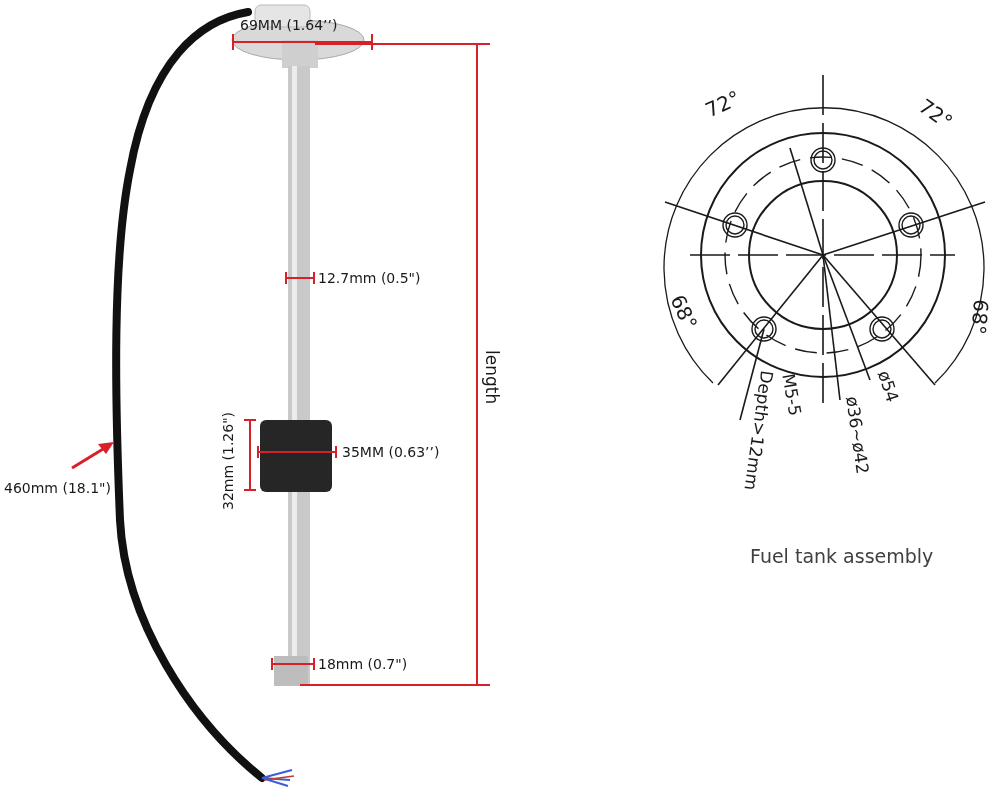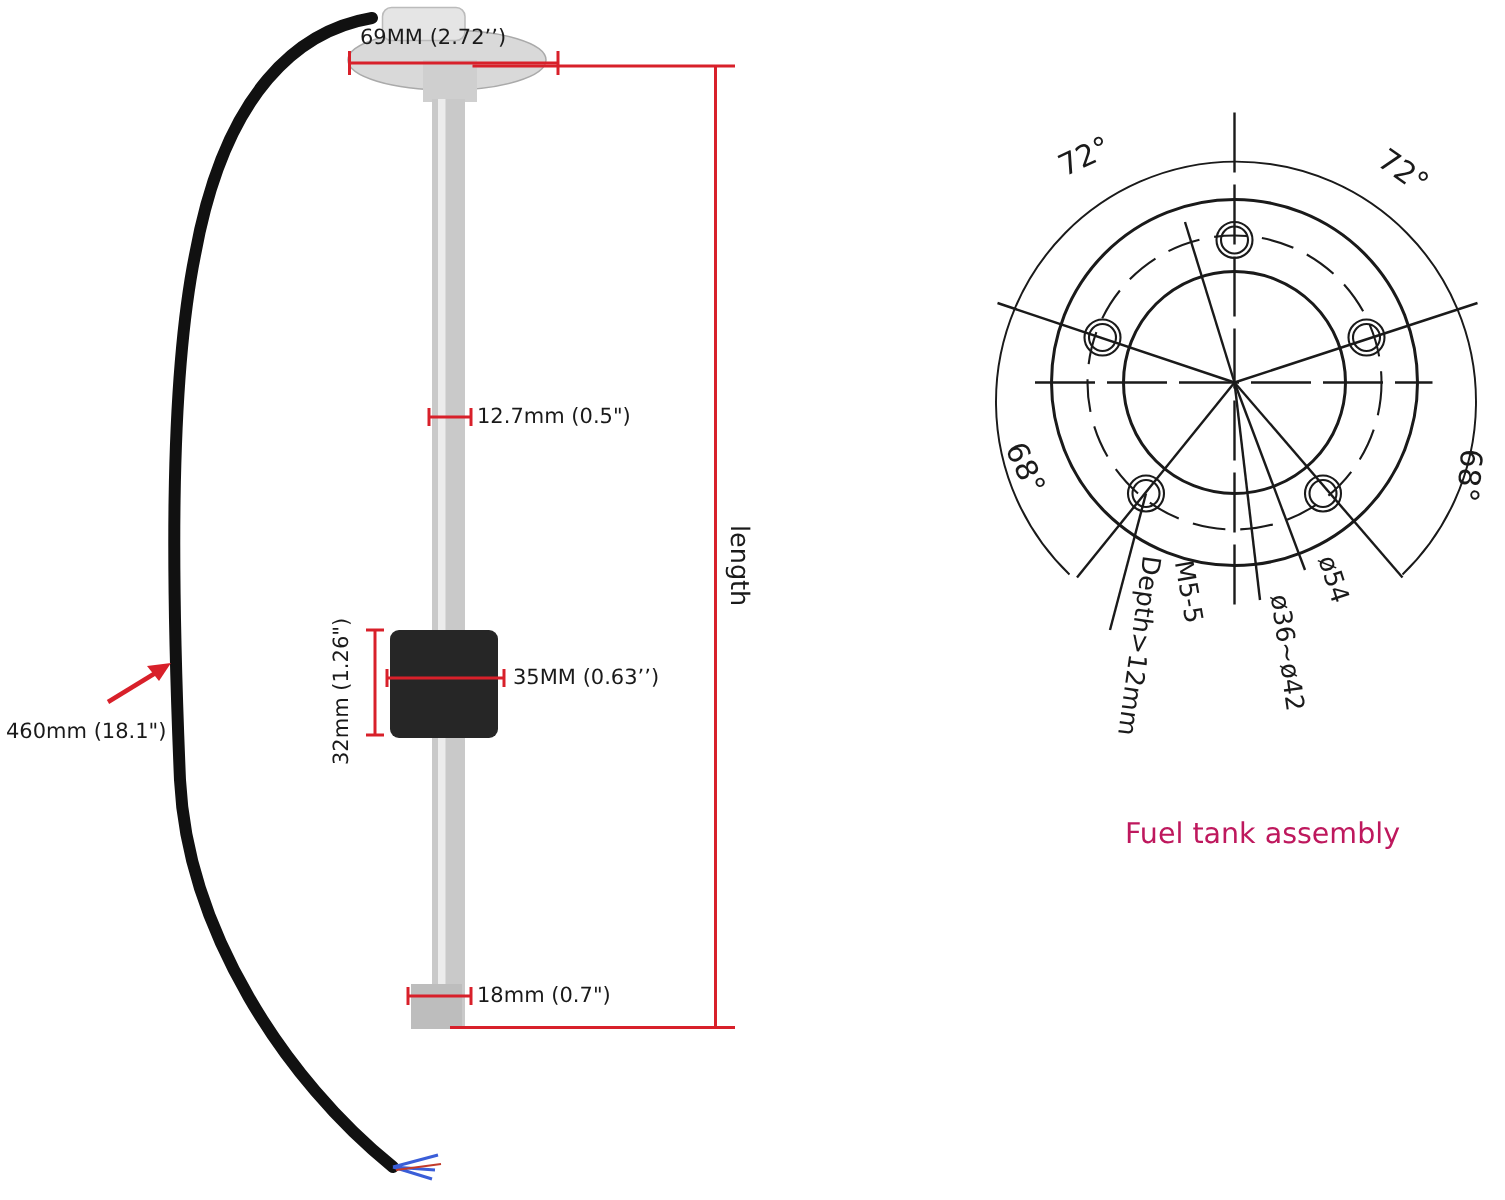--- a/index.html
+++ b/index.html
@@ -73,29 +73,29 @@
     <line x1="823" y1="255" x2="985" y2="202"></line>
     <line x1="823" y1="255" x2="718" y2="385"></line>
     <line x1="823" y1="255" x2="935" y2="385"></line>
     <line x1="823" y1="255" x2="790" y2="148"></line>
     <line x1="823" y1="255" x2="840" y2="400"></line>
     <line x1="823" y1="255" x2="870" y2="380"></line>
     <line x1="764" y1="329" x2="740" y2="420"></line>
   </g>
 </svg>
 
-<div class="lbl" style="left:240px;top:17px;font-size:14px;">69MM (2.72’’)</div>
+<div class="lbl" style="left:240px;top:17px;font-size:14px;">69MM (1.64’’)</div>
 <div class="lbl" style="left:318px;top:270px;font-size:14px;">12.7mm (0.5")</div>
 <div class="lbl" style="left:342px;top:444px;font-size:14px;">35MM (0.63’’)</div>
 <div class="lbl vert" style="left:220px;top:510px;transform:rotate(-90deg);font-size:14px;">32mm (1.26")</div>
 <div class="lbl" style="left:318px;top:656px;font-size:14px;">18mm (0.7")</div>
 <div class="lbl vert" style="left:502px;top:350px;transform:rotate(90deg);font-size:17px;">length</div>
 <div class="lbl" style="left:4px;top:480px;font-size:14px;">460mm (18.1")</div>
 
 <div class="lbl" style="left:705px;top:92px;font-size:20px;transform:rotate(-25deg);">72°</div>
 <div class="lbl" style="left:918px;top:102px;font-size:20px;transform:rotate(35deg);">72°</div>
 <div class="lbl" style="left:666px;top:300px;font-size:20px;transform:rotate(65deg);">68°</div>
 <div class="lbl" style="left:962px;top:305px;font-size:20px;transform:rotate(95deg);">68°</div>
 <div class="lbl vert" style="left:798px;top:372px;font-size:17px;transform:rotate(80deg);">M5-5</div>
 <div class="lbl vert" style="left:777px;top:372px;font-size:17px;transform:rotate(98deg);">Depth&gt;12mm</div>
 <div class="lbl vert" style="left:862px;top:395px;font-size:17px;transform:rotate(82deg);">ø36~ø42</div>
 <div class="lbl vert" style="left:893px;top:368px;font-size:17px;transform:rotate(72deg);">ø54</div>
-<div class="lbl" style="left:750px;top:545px;font-size:19px;color:#be185d;">Fuel tank assembly</div>
+<div class="lbl" style="left:750px;top:545px;font-size:19px;color:#404040;">Fuel tank assembly</div>
 
 </body></html>

